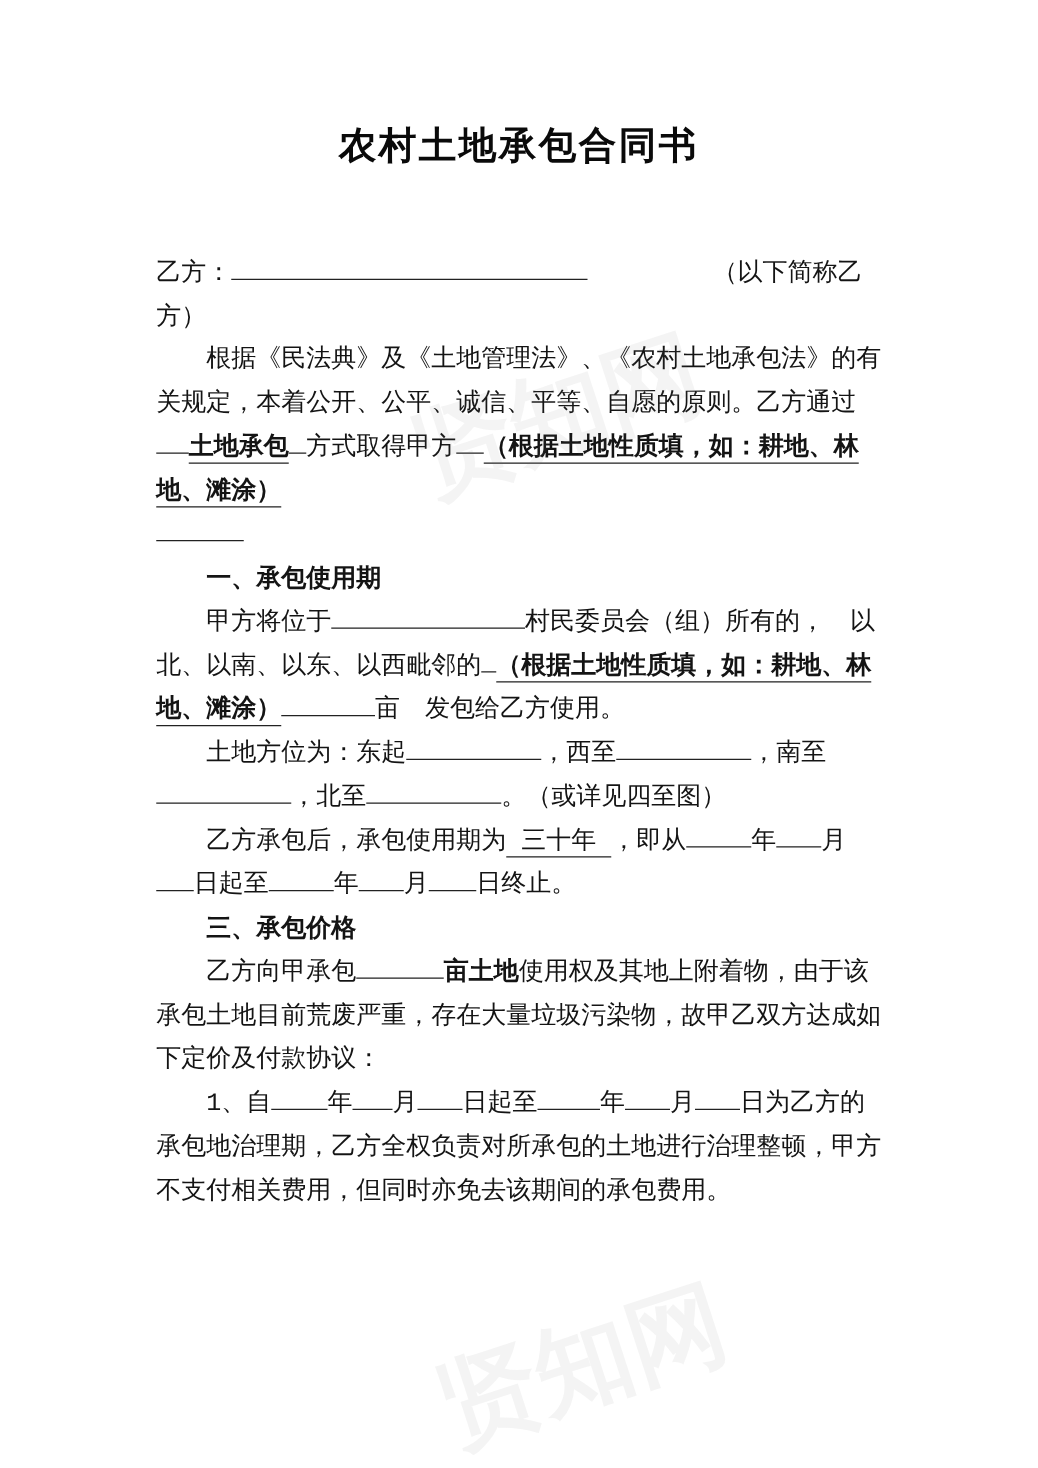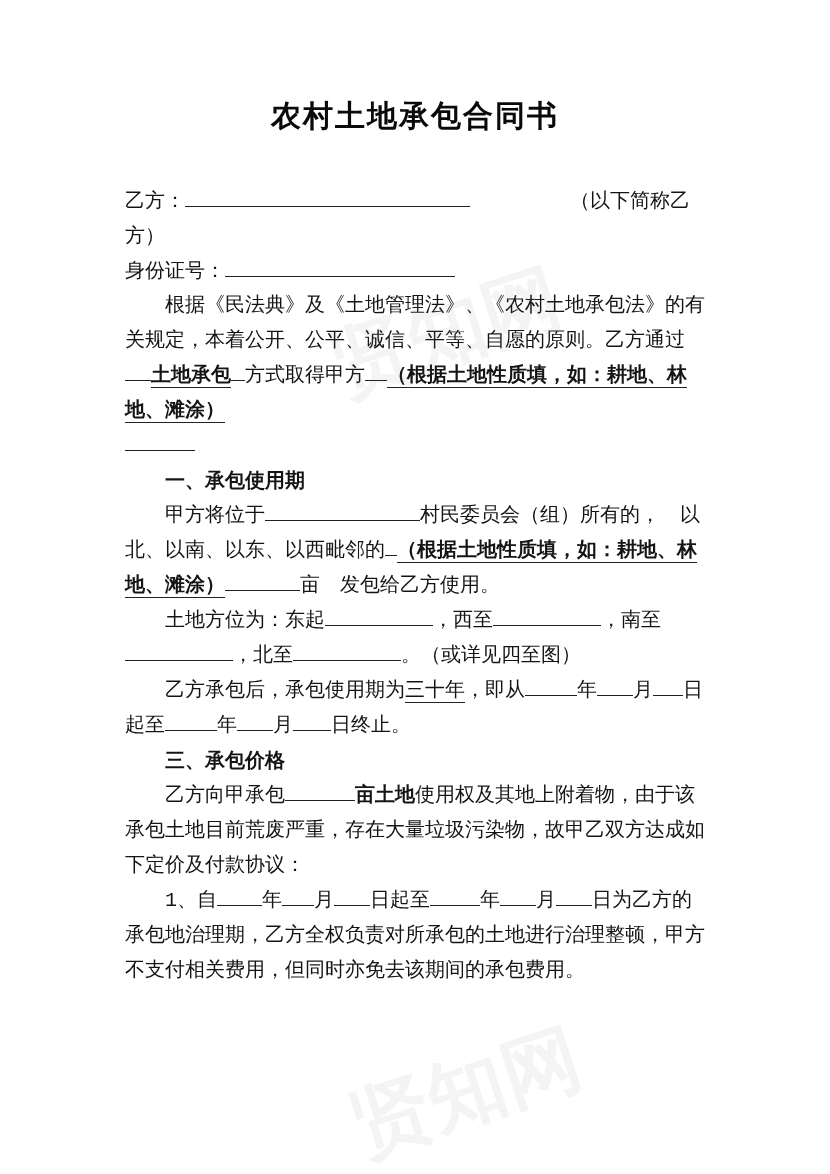--- a/index.html
+++ b/index.html
@@ -8,55 +8,54 @@
     width:830px; min-height:1174px; margin:0 auto;
     font-family:"Liberation Sans","DejaVu Sans",sans-serif;
     color:#141414;
   }
   .doc {
     position:relative; width:830px; min-height:1174px;
     padding:96px 125px 40px 125px; overflow:hidden; background:#fff;
   }
   .title {
     font-size:30px; font-weight:700; text-align:center;
-    letter-spacing:2px; margin-bottom:46px; color:#0a0a0a;
+    letter-spacing:2px; margin-bottom:64px; color:#0a0a0a;
   }
   .line, .para, .heading {
     font-size:20px; line-height:35px; text-align:left;
   }
   .para { text-indent:40px;font-family:Liberation Mono, monospace; }
   .noindent { text-indent:0; }
   .heading { font-weight:700; text-indent:40px; }
   .blank {
     display:inline-block; height:1em;
     border-bottom:1.5px solid #222; vertical-align:baseline;
   }
   .txt { font-weight:inherit; }
   .bold { font-weight:700;margin-top:32px; }
   .bu { font-weight:700; border-bottom:1.5px solid #222; }
-  .u { border-bottom:1.5px solid #222; padding:0 0; }
+  .u { border-bottom:1.5px solid #222; padding:0 12px; }
   .watermark {
     position:absolute; font-size:78px; font-weight:700;
     color:rgba(110,110,110,0.08); transform:rotate(-18deg);
     white-space:nowrap; pointer-events:none; user-select:none;
   }
   .wm1 { top:280px; left:330px; }
   .wm2 { top:1040px; left:350px; }
 </style>
 </head>
 <body>
 
 <div class="doc">
   <div class="watermark wm1">贤知网</div>
   <div class="watermark wm2">贤知网</div>
 
   <h1 class="title">农村土地承包合同书</h1>
 
   <div class="line"><span class="txt">乙方：</span><span class="blank" style="width: 285px;"></span><span class="txt" style="margin-left: 100px;">（以下简称乙方）</span></div>
-  <div class="line"><span class="txt">身份证号：</span><span class="blank" style="width: 230px;"></span></div>
 
   <div class="para"><span class="txt">根据《民法典》及《土地管理法》、《农村土地承包法》的有关规定，本着公开、公平、诚信、平等、自愿的原则。乙方通过</span><span class="blank" style="width: 26px;"></span><span class="bu">土地承包</span><span class="blank" style="width: 14px;"></span><span class="txt">方式取得甲方</span><span class="blank" style="width: 22px;"></span><span class="bu">（根据土地性质填，如：耕地、林地、滩涂）</span></div>
   <div class="para noindent"><span class="blank" style="width: 70px;"></span></div>
 
   <div class="heading"><span class="txt">一、承包使用期</span></div>
   <div class="para"><span class="txt">甲方将位于</span><span class="blank" style="width: 155px;"></span><span class="txt">村民委员会（组）所有的，　以北、以南、以东、以西毗邻的</span><span class="blank" style="width: 12px;"></span><span class="bu">（根据土地性质填，如：耕地、林地、滩涂）</span><span class="blank" style="width: 75px;"></span><span class="txt">亩　发包给乙方使用。</span></div>
   <div class="para"><span class="txt">土地方位为：东起</span><span class="blank" style="width: 108px;"></span><span class="txt">，西至</span><span class="blank" style="width: 108px;"></span><span class="txt">，南至</span><span class="blank" style="width: 108px;"></span><span class="txt">，北至</span><span class="blank" style="width: 108px;"></span><span class="txt">。（或详见四至图）</span></div>
 
   <div class="para"><span class="txt">乙方承包后，承包使用期为</span><span class="u">三十年</span><span class="txt">，即从</span><span class="blank" style="width: 52px;"></span><span class="txt">年</span><span class="blank" style="width: 36px;"></span><span class="txt">月</span><span class="blank" style="width: 30px;"></span><span class="txt">日起至</span><span class="blank" style="width: 52px;"></span><span class="txt">年</span><span class="blank" style="width: 36px;"></span><span class="txt">月</span><span class="blank" style="width: 38px;"></span><span class="txt">日终止。</span></div>
 

